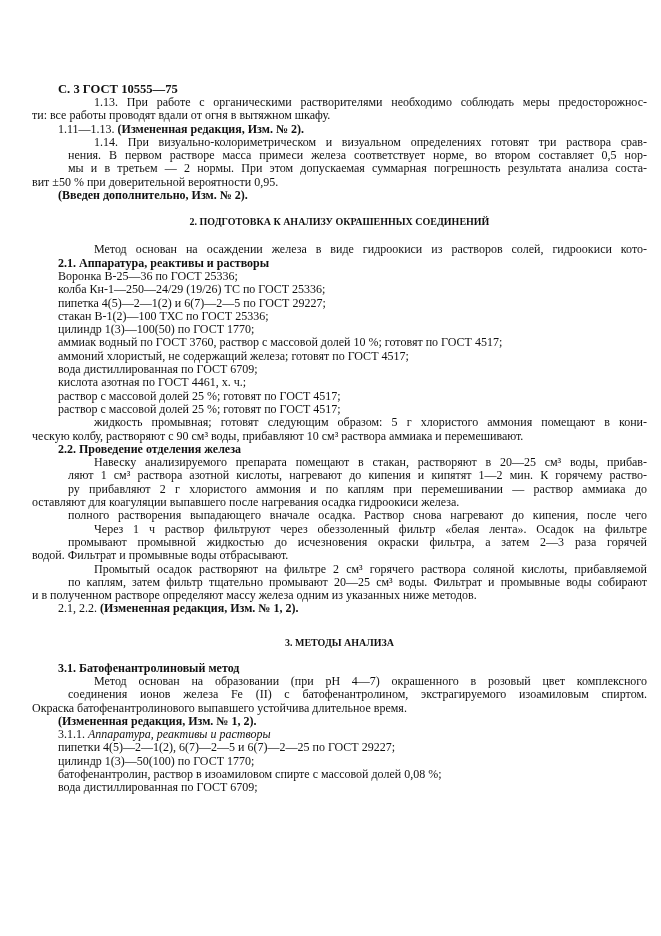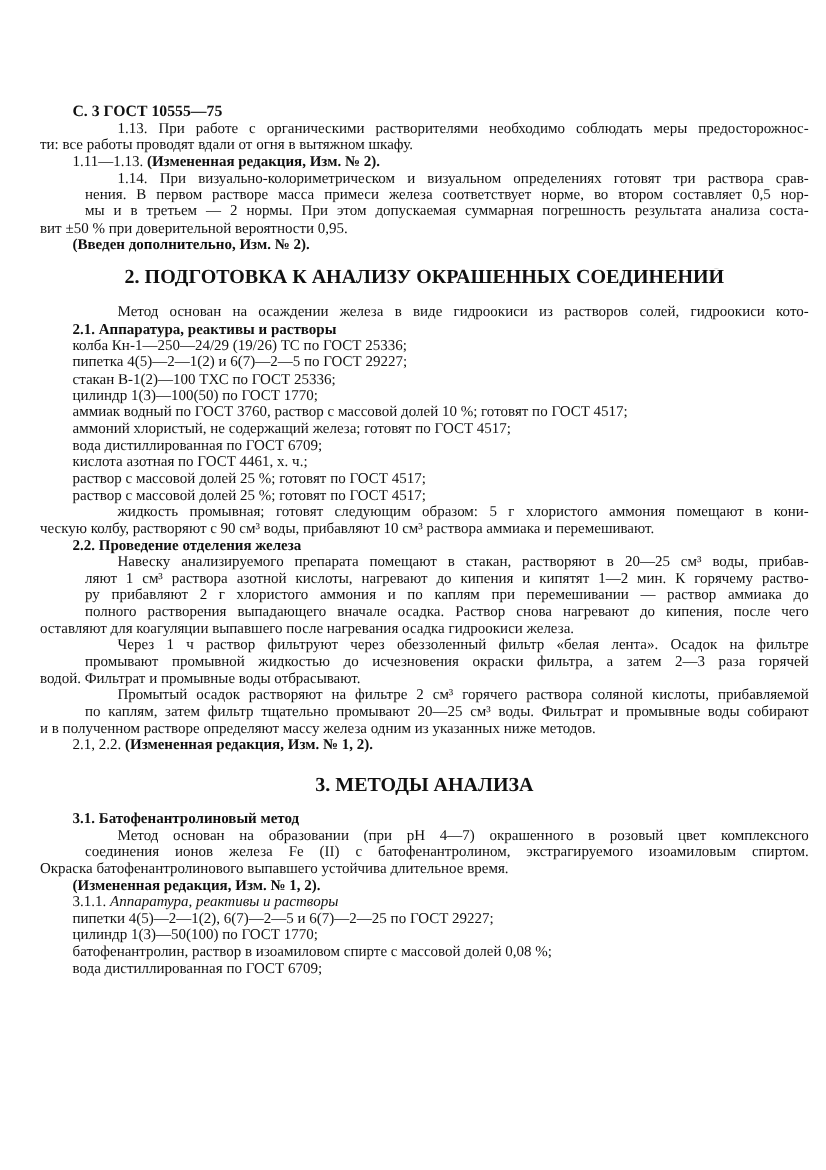--- a/index.html
+++ b/index.html
@@ -32,21 +32,21 @@
     height: 13.3px;
     white-space: nowrap;
     overflow: hidden;
   }
   .ind { padding-left: 26px; }
   .j { text-align: justify; text-align-last: justify; margin-left: 36px; }
   .b { font-weight: bold; }
   .i { font-style: italic; }
   .heading {
     font-weight: bold;
-    font-size: 16px;
+    font-size: 10px;
     line-height: 14px;
     text-align: center;
     text-align-last: center;
     white-space: nowrap;
     overflow: hidden;
   }
   .h2sp { margin-top: 13px; margin-bottom: 14px; }
   .h3sp { margin-top: 20px; margin-bottom: 12px; }
 </style>
 </head>
@@ -63,38 +63,39 @@
     <div class="ln ind j">1.14. При визуально-колориметрическом и визуальном определениях готовят три раствора срав-</div>
     <div class="ln j">нения. В первом растворе масса примеси железа соответствует норме, во втором составляет 0,5 нор-</div>
     <div class="ln j">мы и в третьем — 2 нормы. При этом допускаемая суммарная погрешность результата анализа соста-</div>
     <div class="ln">вит ±50 % при доверительной вероятности 0,95.</div>
     <div class="ln ind b">(Введен дополнительно, Изм. № 2).</div>
 
     <div class="heading h2sp">2. ПОДГОТОВКА К АНАЛИЗУ ОКРАШЕННЫХ СОЕДИНЕНИЙ</div>
 
     <div class="ln ind j">Метод основан на осаждении железа в виде гидроокиси из растворов солей, гидроокиси кото-</div>
     <div class="ln ind b">2.1. Аппаратура, реактивы и растворы</div>
+    <div class="ln ind">Воронка В-25—36 по ГОСТ 25336;</div>
     <div class="ln ind">колба Кн-1—250—24/29 (19/26) ТС по ГОСТ 25336;</div>
     <div class="ln ind">пипетка 4(5)—2—1(2) и 6(7)—2—5 по ГОСТ 29227;</div>
     <div class="ln ind">стакан В-1(2)—100 ТХС по ГОСТ 25336;</div>
     <div class="ln ind">цилиндр 1(3)—100(50) по ГОСТ 1770;</div>
     <div class="ln ind">аммиак водный по ГОСТ 3760, раствор с массовой долей 10 %; готовят по ГОСТ 4517;</div>
     <div class="ln ind">аммоний хлористый, не содержащий железа; готовят по ГОСТ 4517;</div>
     <div class="ln ind">вода дистиллированная по ГОСТ 6709;</div>
     <div class="ln ind">кислота азотная по ГОСТ 4461, х. ч.;</div>
     <div class="ln ind">раствор с массовой долей 25 %; готовят по ГОСТ 4517;</div>
     <div class="ln ind">раствор с массовой долей 25 %; готовят по ГОСТ 4517;</div>
     <div class="ln ind j">жидкость промывная; готовят следующим образом: 5 г хлористого аммония помещают в кони-</div>
     <div class="ln">ческую колбу, растворяют с 90 см³ воды, прибавляют 10 см³ раствора аммиака и перемешивают.</div>
     <div class="ln ind b">2.2. Проведение отделения железа</div>
     <div class="ln ind j">Навеску анализируемого препарата помещают в стакан, растворяют в 20—25 см³ воды, прибав-</div>
     <div class="ln j">ляют 1 см³ раствора азотной кислоты, нагревают до кипения и кипятят 1—2 мин. К горячему раство-</div>
     <div class="ln j">ру прибавляют 2 г хлористого аммония и по каплям при перемешивании — раствор аммиака до</div>
+    <div class="ln">оставляют для коагуляции выпавшего после нагревания осадка гидроокиси железа.</div>
     <div class="ln j">полного растворения выпадающего вначале осадка. Раствор снова нагревают до кипения, после чего</div>
-    <div class="ln">оставляют для коагуляции выпавшего после нагревания осадка гидроокиси железа.</div>
     <div class="ln ind j">Через 1 ч раствор фильтруют через обеззоленный фильтр «белая лента». Осадок на фильтре</div>
     <div class="ln j">промывают промывной жидкостью до исчезновения окраски фильтра, а затем 2—3 раза горячей</div>
     <div class="ln">водой. Фильтрат и промывные воды отбрасывают.</div>
     <div class="ln ind j">Промытый осадок растворяют на фильтре 2 см³ горячего раствора соляной кислоты, прибавляемой</div>
     <div class="ln j">по каплям, затем фильтр тщательно промывают 20—25 см³ воды. Фильтрат и промывные воды собирают</div>
     <div class="ln">и в полученном растворе определяют массу железа одним из указанных ниже методов.</div>
     <div class="ln ind"><span>2.1, 2.2. </span><span class="b">(Измененная редакция, Изм. № 1, 2).</span></div>
 
     <div class="heading h3sp">3. МЕТОДЫ АНАЛИЗА</div>
 

